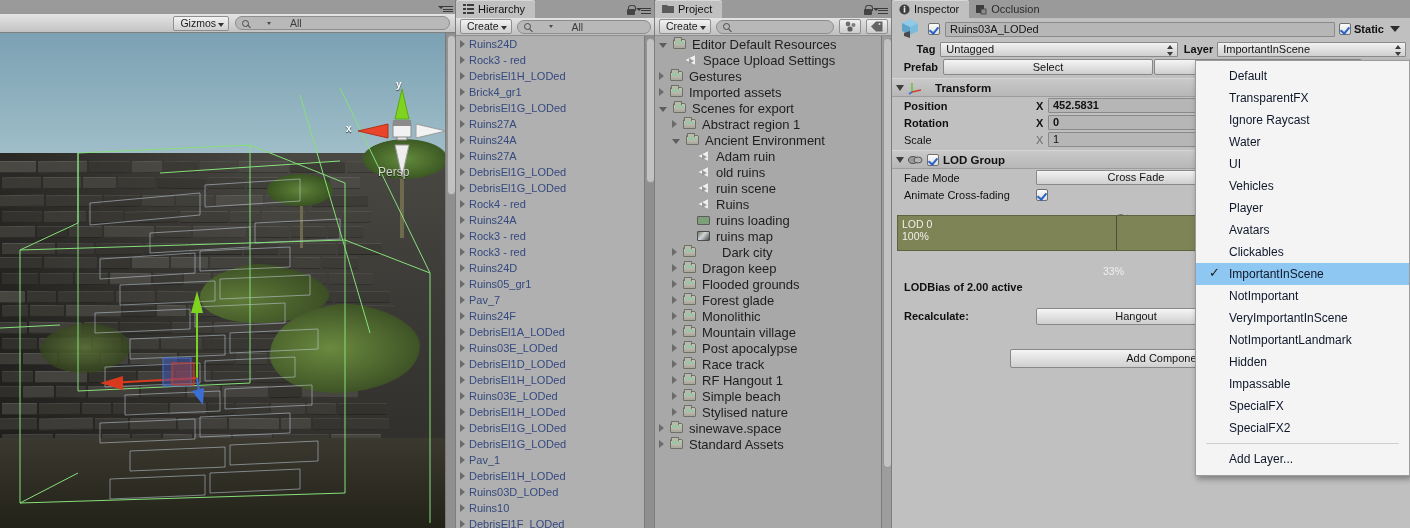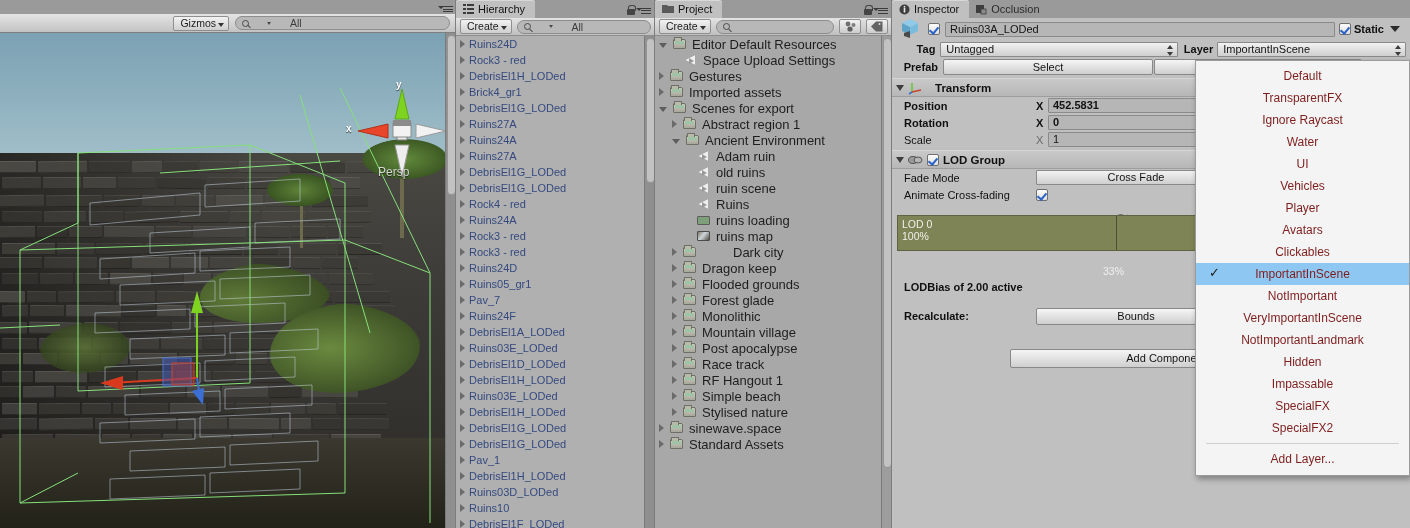--- a/index.html
+++ b/index.html
@@ -278,23 +278,22 @@
   
   #layer-menu {
     position: absolute; left: 1195px; top: 60px; width: 215px;
     background: #f4f4f4; border: 1px solid #9b9b9b;
     box-shadow: 2px 3px 6px rgba(0,0,0,.35);
     padding: 4px 0 5px 0;
     z-index: 50;
   }
   .m-item {
     height: 22px; display: flex; align-items: center;
-    font-size: 12px; color: #7f1d1d; position: relative;
+    padding-left: 33px; font-size: 12px; color: #0f172a; position: relative;
     white-space: nowrap;
-    justify-content: center;
   }
   .m-item.sel { background: #8ec8f2; }
   .m-item.sel:before {
     content: "\2713"; position: absolute; left: 13px; top: 2px;
     font-size: 13px; color: #1a1a1a;
   }
   .m-sep { height: 1px; background: #cfcfcf; margin: 4px 10px; }
 
   .divider-v { position: absolute; top: 0; bottom: 0; width: 1px; background: #7d7d7d; }
 </style>
@@ -897,21 +896,21 @@
           <span style="margin-left: 3px;">ruins loading</span>
         </div>
         <div class="p-row" style="padding-left: 30px;">
           <span style="width: 9px; flex: 0 0 auto;"></span>
           <span class="ico-map"></span>
           <span style="margin-left: 3px;">ruins map</span>
         </div>
         <div class="p-row" style="padding-left: 17px;">
           <span class="disc"></span>
           <span class="folder" style="margin-left: 2px;"></span>
-          <span style="margin-left: 14px; padding-left: 20px;">Dark city</span>
+          <span style="margin-left: 3px; padding-left: 20px;">Dark city</span>
         </div>
         <div class="p-row" style="padding-left: 17px;">
           <span class="disc"></span>
           <span class="folder" style="margin-left: 2px;"></span>
           <span style="margin-left: 3px;">Dragon keep</span>
         </div>
         <div class="p-row" style="padding-left: 17px;">
           <span class="disc"></span>
           <span class="folder" style="margin-left: 2px;"></span>
           <span style="margin-left: 3px;">Flooded grounds</span>
@@ -1091,21 +1090,21 @@
         </div>
         <div style="position:absolute;left:206px;top:50px;font-size:10.5px;color:#efefef;">33%</div>
       </div>
 
       <div class="row" style="height:20px;margin-top:14px;">
         <span class="lbl b" style="padding-left:8px;">LODBias of 2.00 active</span>
       </div>
 
       <div class="row" style="height:22px;margin-top:8px;">
         <span class="lbl b" style="width:140px;padding-left:8px;">Recalculate:</span>
-        <div class="gbtn" style="width:200px;height:17px;">Bounds</div>
+        <div class="gbtn" style="width:200px;height:17px;">Hangout</div>
       </div>
 
       <div class="row" style="height:22px;margin-top:20px;justify-content:center;">
         <div class="gbtn" style="width:312px;height:19px;margin-left:30px;">Add Component</div>
       </div>
 
     </div>
   </div>
 
   <div id="layer-menu">

